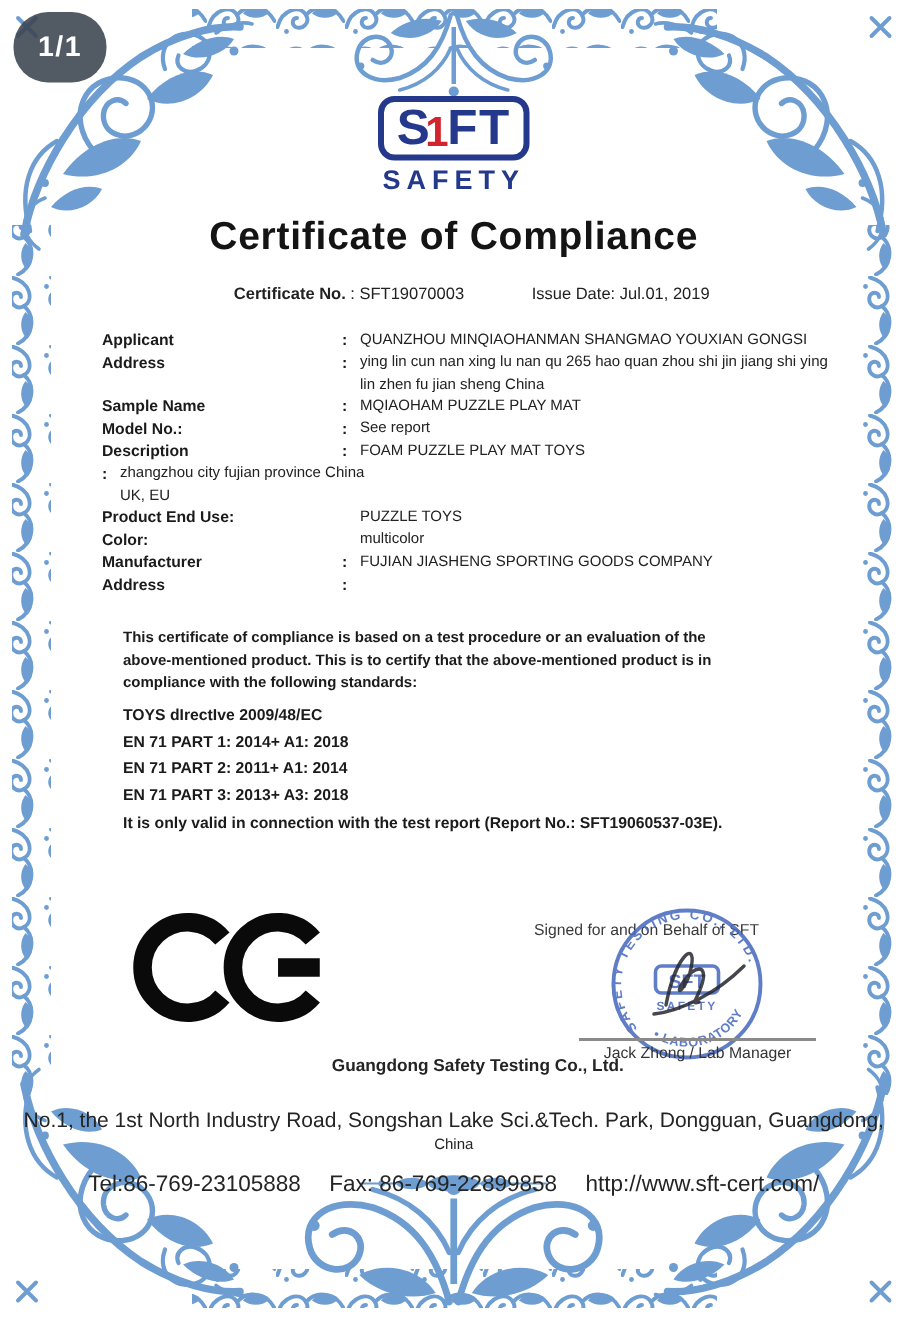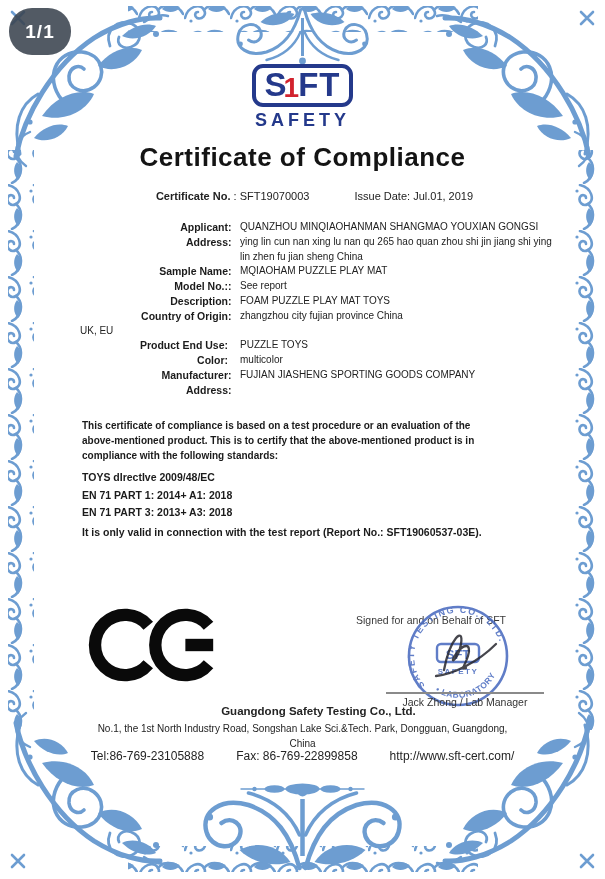--- a/index.html
+++ b/index.html
@@ -36,21 +36,21 @@
   .certline{
     position:absolute;left:12px;top:190px;width:100%;text-align:center;
     font-size:11px;color:#222;
   }
   .certline .b{font-weight:700;}
   .certline .issue{margin-left:42px;}
 
   
   .fields{position:absolute;left:68px;top:220px;width:494px;font-size:10.5px;line-height:14.8px;}
   .frow{display:flex;align-items:flex-start;}
-  .flabel{width:160px;flex:0 0 160px;font-weight:700;color:#1b1b1b;text-align:right;}
+  .flabel{width:160px;flex:0 0 160px;font-weight:700;color:#1b1b1b;}
   .fsep{width:12px;flex:0 0 12px;font-weight:700;}
   .fval{flex:1;font-size:10px;white-space:pre-line;color:#222;}
 
   
   .statement{position:absolute;left:82px;top:418px;width:480px;color:#1b1b1b;}
   .para{margin:0;font-size:10px;font-weight:700;line-height:15px;white-space:pre-line;}
   .std{font-size:10.5px;font-weight:700;margin-top:7px;line-height:10.5px;}
   .std.first{margin-top:9px;}
   .validity{margin:8px 0 0 0;font-size:10.5px;font-weight:700;}
 
@@ -60,23 +60,23 @@
   
   .sig{position:absolute;left:350px;top:610px;width:200px;height:100px;}
   .signedfor{position:absolute;left:6px;top:4px;width:194px;font-size:10.5px;color:#3a3a3a;}
   .stamp{position:absolute;left:56px;top:-6px;}
   .sigline{position:absolute;left:36px;top:82px;width:158px;height:1.5px;background:#8a8a8a;}
   .signer{position:absolute;left:36px;top:86px;width:158px;text-align:center;font-size:10.5px;color:#333;}
 
   
   .footer{position:absolute;left:0;top:705px;width:100%;text-align:center;color:#242424;}
   .company{font-size:11.5px;font-weight:700;padding-left:32px;}
-  .addr{margin-top:6px;font-size:10px;}
+  .addr{margin-top:21px;font-size:14px;}
   .addr2{margin-top:4px;font-size:10px;}
-  .contact{margin-top:0;font-size:12px;display:flex;justify-content:center;gap:32px;}
+  .contact{margin-top:12px;font-size:15px;display:flex;justify-content:center;gap:19px;}
 </style>
 </head>
 <body>
 
 <div id="page">
 
   <svg id="border-svg" width="605" height="879" viewBox="0 0 605 879" aria-hidden="true">
     <defs>
       <pattern id="bandH" width="46" height="26" patternUnits="userSpaceOnUse">
         <g stroke="#6d9dd1" fill="none" stroke-width="2.6" stroke-linecap="round">
@@ -206,21 +206,20 @@
         <div class="flabel">Model No.:</div>
           <div class="fsep">:</div>
           <div class="fval">See report</div>
       </div>
       <div class="frow">
         <div class="flabel">Description</div>
           <div class="fsep">:</div>
           <div class="fval">FOAM PUZZLE PLAY MAT TOYS</div>
       </div>
       <div class="frow">
-        <div class="flabel">Country of Origin</div>
           <div class="fsep">:</div>
           <div class="fval">zhangzhou city fujian province China</div>
       </div>
       <div class="frow">
           <div class="fsep"></div>
           <div class="fval">UK, EU</div>
       </div>
       <div class="frow">
         <div class="flabel">Product End Use:</div>
           <div class="fsep"></div>
@@ -241,20 +240,21 @@
           <div class="fsep">:</div>
       </div>
     </div>
 
     <div class="statement">
       <p class="para">This certificate of compliance is based on a test procedure or an evaluation of the
 above-mentioned product. This is to certify that the above-mentioned product is in
 compliance with the following standards:</p>
       <div class="std first">TOYS dIrectIve 2009/48/EC</div>
       <div class="std">EN 71 PART 1: 2014+ A1: 2018</div>
+      <div class="std">EN 71 PART 2: 2011+ A1: 2014</div>
       <div class="std">EN 71 PART 3: 2013+ A3: 2018</div>
       <p class="validity">It is only valid in connection with the test report (Report No.: SFT19060537-03E).</p>
     </div>
 
     <svg class="ce" width="136" height="90" viewBox="0 0 176 116" aria-hidden="true">
       <g fill="none" stroke="#0a0a0a" stroke-width="16">
         <path d="M78 33 A 39 39 0 1 0 78 83"></path>
         <path d="M156 33 A 39 39 0 1 0 156 83"></path>
         <path d="M126 58 H 162"></path>
       </g>

